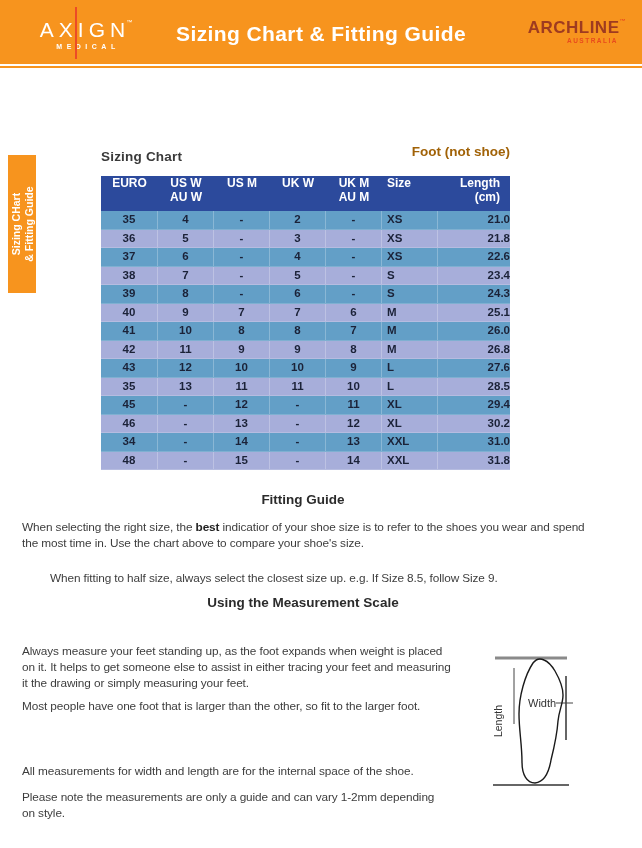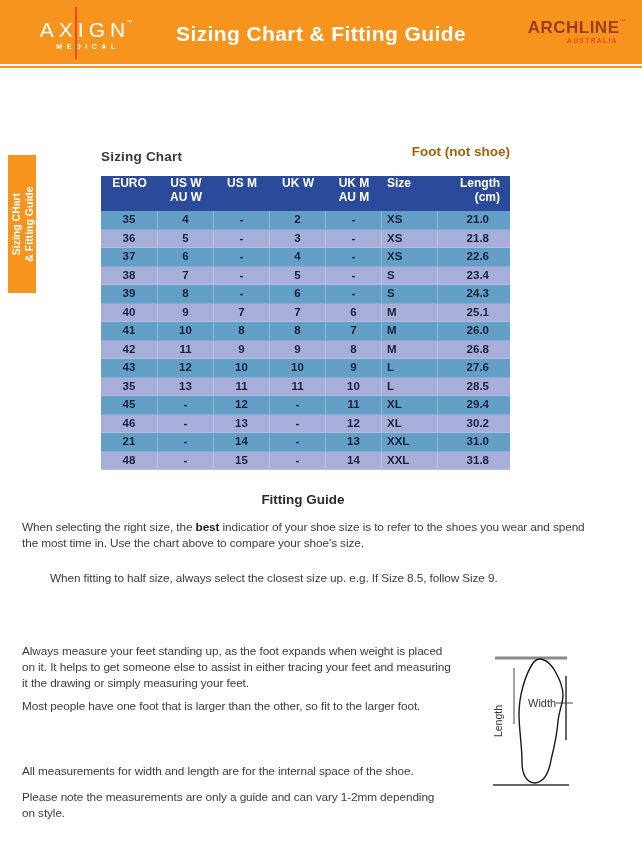--- a/index.html
+++ b/index.html
@@ -72,21 +72,21 @@
   .tr.alt { background:var(--row_periwinkle,#A7AEDA); }
   .td {
     line-height:17.5px; text-align:center;
     border-right:1px solid rgba(255,255,255,0.25);
   }
   .td:last-child { border-right:none; }
   .c0 { width:57px; } .c1 { width:56px; } .c2 { width:56px; }
   .c3 { width:56px; } .c4 { width:56px; } .c5 { width:56px; } .c6 { width:72px; }
   .th.c5, .td.c5 { text-align:left; padding-left:5px; }
   .th.c6 { text-align:right; padding-right:10px; }
-  .td.c6 { text-align:right; padding-right:21px; }
+  .td.c6 { text-align:right; padding-right:0; }
   
   .h2 {
     position:absolute; left:0; width:606px; text-align:center;
     font-size:13.5px; font-weight:700; color:#2b2b2b;
   }
   .para {
     position:absolute; left:22px;
     font-size:11.8px; line-height:15.8px; letter-spacing:-0.1px;
     color:#3d3d3d; white-space:pre;
   }
@@ -237,21 +237,21 @@
         <div class="tr alt">
           <div class="td c0">46</div>
           <div class="td c1">-</div>
           <div class="td c2">13</div>
           <div class="td c3">-</div>
           <div class="td c4">12</div>
           <div class="td c5">XL</div>
           <div class="td c6">30.2</div>
         </div>
         <div class="tr">
-          <div class="td c0">21</div>
+          <div class="td c0">34</div>
           <div class="td c1">-</div>
           <div class="td c2">14</div>
           <div class="td c3">-</div>
           <div class="td c4">13</div>
           <div class="td c5">XXL</div>
           <div class="td c6">31.0</div>
         </div>
         <div class="tr alt">
           <div class="td c0">48</div>
           <div class="td c1">-</div>
@@ -262,20 +262,21 @@
           <div class="td c6">31.8</div>
         </div>
       </div>
   </div>
 
   <div class="h2" style="top:492px;">Fitting Guide</div>
   <p class="para" style="top:520px;"><span>When selecting the right size, the </span><b>best</b><span> indicatior of your shoe size is to refer to the shoes you wear and spend
 the most time in. Use the chart above to compare your shoe's size.</span></p>
   <p class="para" style="top:571px;margin-left:28px;">When fitting to half size, always select the closest size up. e.g. If Size 8.5, follow Size 9.</p>
 
+  <div class="h2" style="top:595px;">Using the Measurement Scale</div>
   <p class="para" style="top:699px;">Most people have one foot that is larger than the other, so fit to the larger foot.</p>
   <p class="para" style="top:644px;">Always measure your feet standing up, as the foot expands when weight is placed
 on it. It helps to get someone else to assist in either tracing your feet and measuring
 it the drawing or simply measuring your feet.</p>
   <p class="para" style="top:764px;">All measurements for width and length are for the internal space of the shoe.</p>
   <p class="para" style="top:790px;">Please note the measurements are only a guide and can vary 1-2mm depending
 on style.</p>
 
   <svg class="foot-diagram" viewBox="0 0 100 145" xmlns="http://www.w3.org/2000/svg">
     <line x1="7" y1="10" x2="79" y2="10" stroke="#8a8a8a" stroke-width="3"></line>

